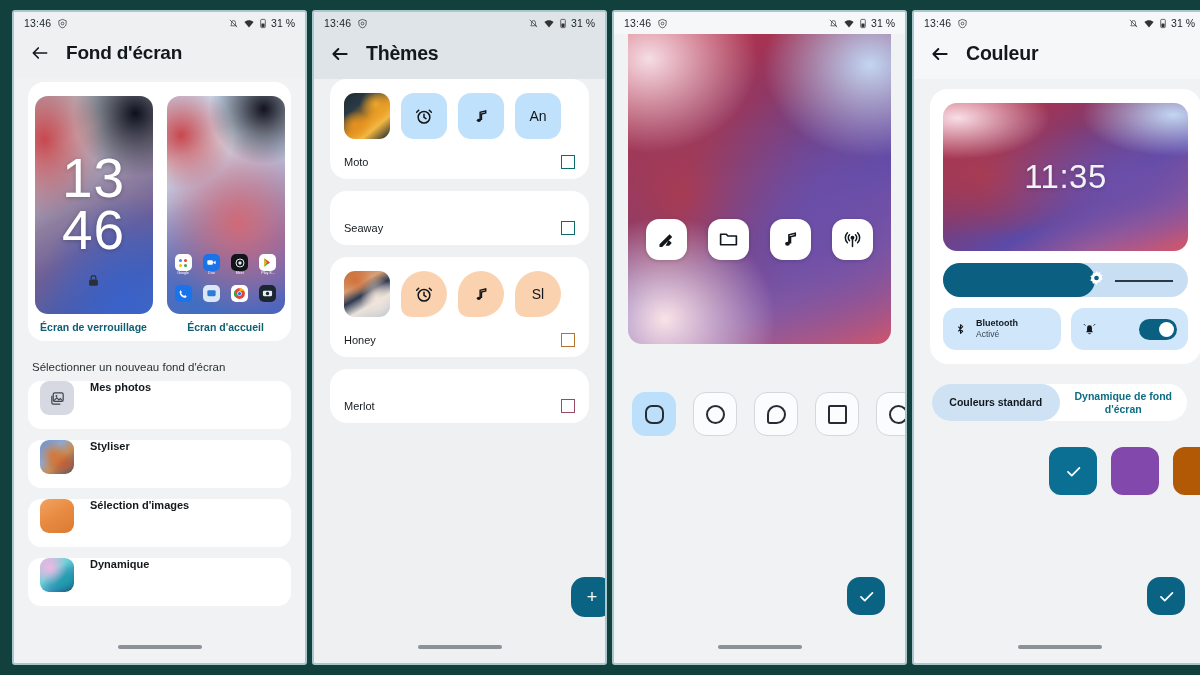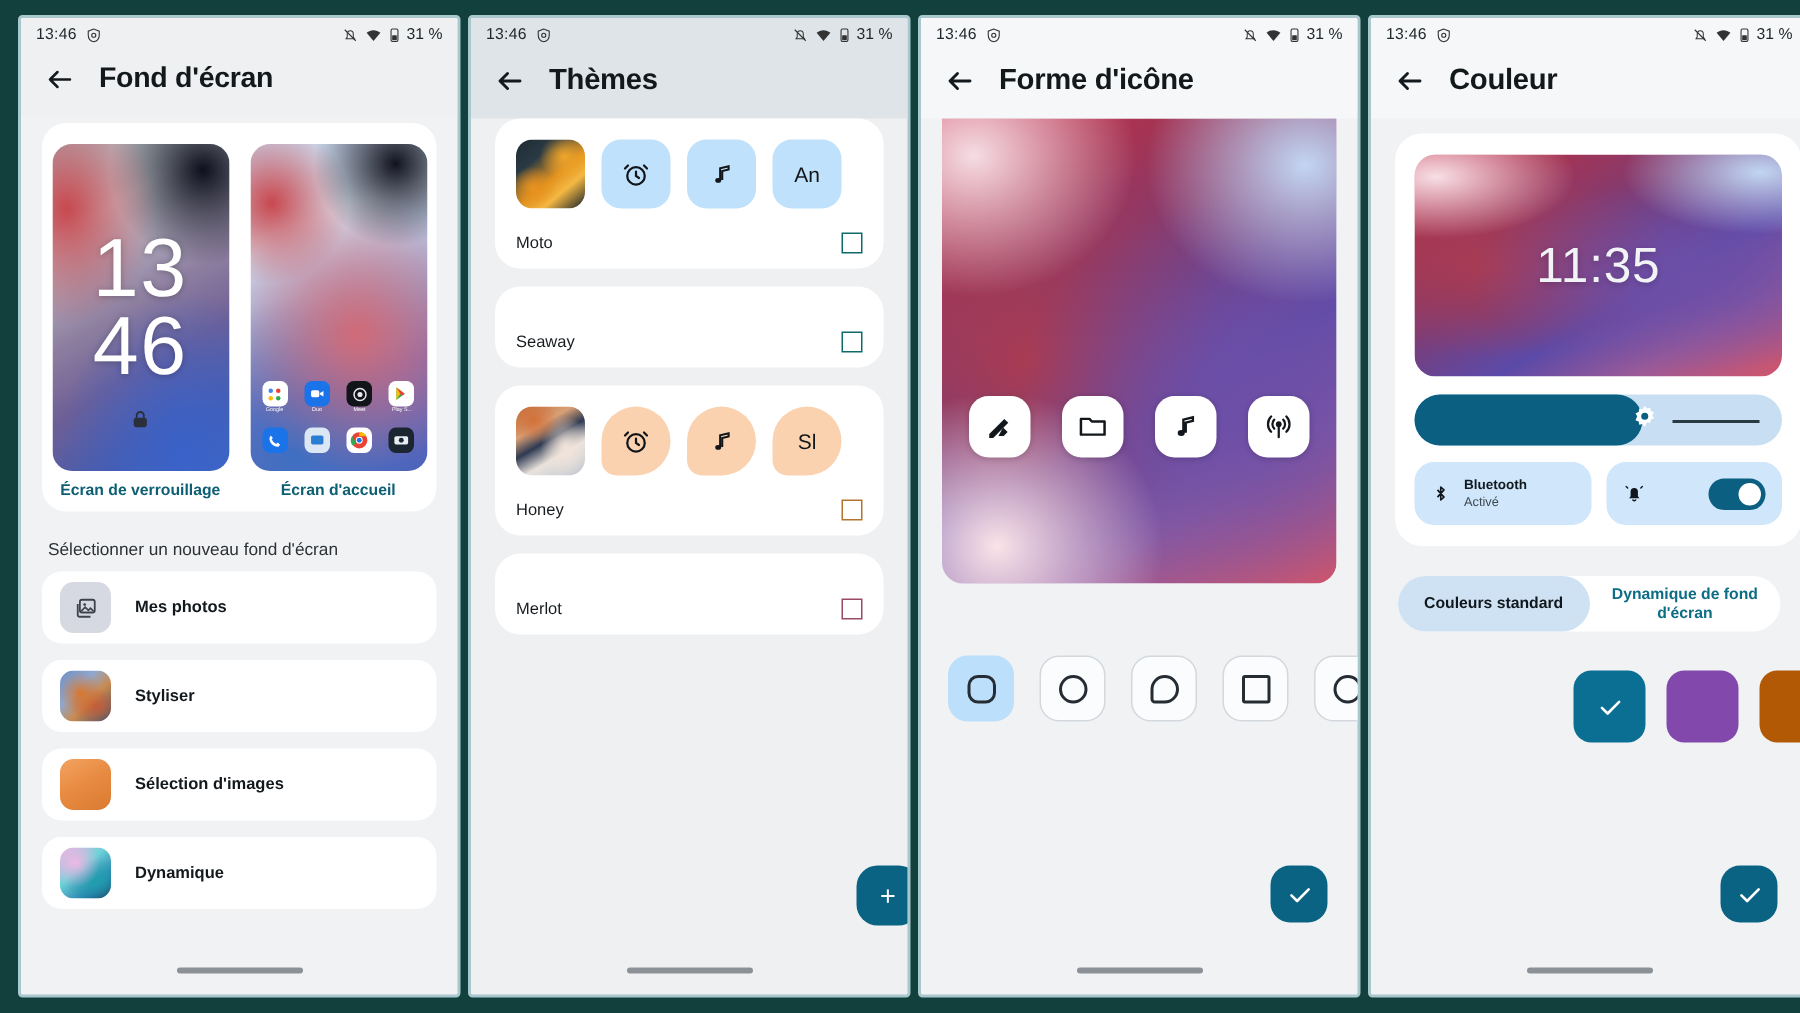--- a/index.html
+++ b/index.html
@@ -77,21 +77,21 @@
     font-size:5px; display:flex; align-items:center; justify-content:center; overflow:hidden;
   }
   .thumb .applbl { font-size:3.6px; color:#fff; text-align:center; margin-top:1px; line-height:1; }
   .thumb .appcell { width:17px; }
   .thumb-label { margin-top:7px; text-align:center; font-size:10.5px; font-weight:bold; color:#0d5f73; }
 
   .section-title { margin:20px 18px 8px 18px; font-size:11.5px; color:#2b3134; }
 
   .opt-row {
     margin:0 14px 11px 14px; background:#fff; border-radius:13px;
-    height:48px; display:flex; align-items:center; gap:16px; padding:0 12px;
+    height:48px; display:flex; gap:16px; padding:0 12px;
   }
   .opt-ico { width:34px; height:34px; border-radius:9px; flex:0 0 auto; }
   .opt-ico.photos { background:#d6d9e1; display:flex; align-items:center; justify-content:center; }
   .opt-ico.styliser {
     background:
       radial-gradient(60% 60% at 40% 45%, #d8762f 0%, rgba(216,118,47,0) 70%),
       radial-gradient(70% 50% at 70% 70%, #c25b3a 0%, rgba(194,91,58,0) 70%),
       linear-gradient(135deg,#6e8fc4 0%,#8fa8cf 35%,#c98a4f 60%,#38506e 100%);
   }
   .opt-ico.dynamique {
@@ -497,26 +497,20 @@
           <path d="M2 8.5C5 6 8.4 4.7 12 4.7S19 6 22 8.5L12 20.5 2 8.5z" fill="#333"></path>
         </svg>
         <svg width="8" height="11" viewBox="0 0 14 24">
           <rect x="2" y="3" width="10" height="18" rx="2" fill="none" stroke="#333" stroke-width="1.6"></rect>
           <rect x="3.6" y="12" width="6.8" height="7.4" rx="1" fill="#333"></rect>
         </svg>
         <span class="sb-pct">31 %</span>
       </div>
     </div>
 
-    <div class="appbar bold">
-      <svg class="back" viewBox="0 0 24 24">
-        <path d="M20 12H4M10 6l-6 6 6 6" fill="none" stroke="#14191d" stroke-width="2.3" stroke-linecap="round" stroke-linejoin="round"></path>
-      </svg>
-      <div class="title">Forme d'icône</div>
-    </div>
 
     <div class="wall-preview">
       <div class="wall-icons">
         <div class="wall-ico">
           <svg width="21" height="21" viewBox="0 0 24 24">
             <path d="M4 17.5 15.5 6l3 3L7 20.5H4v-3z" fill="#12171c"></path>
             <path d="M14.5 12.5 18 16l-3 3h-4l3.5-6.5z" fill="#12171c"></path>
           </svg>
         </div>
         <div class="wall-ico">

